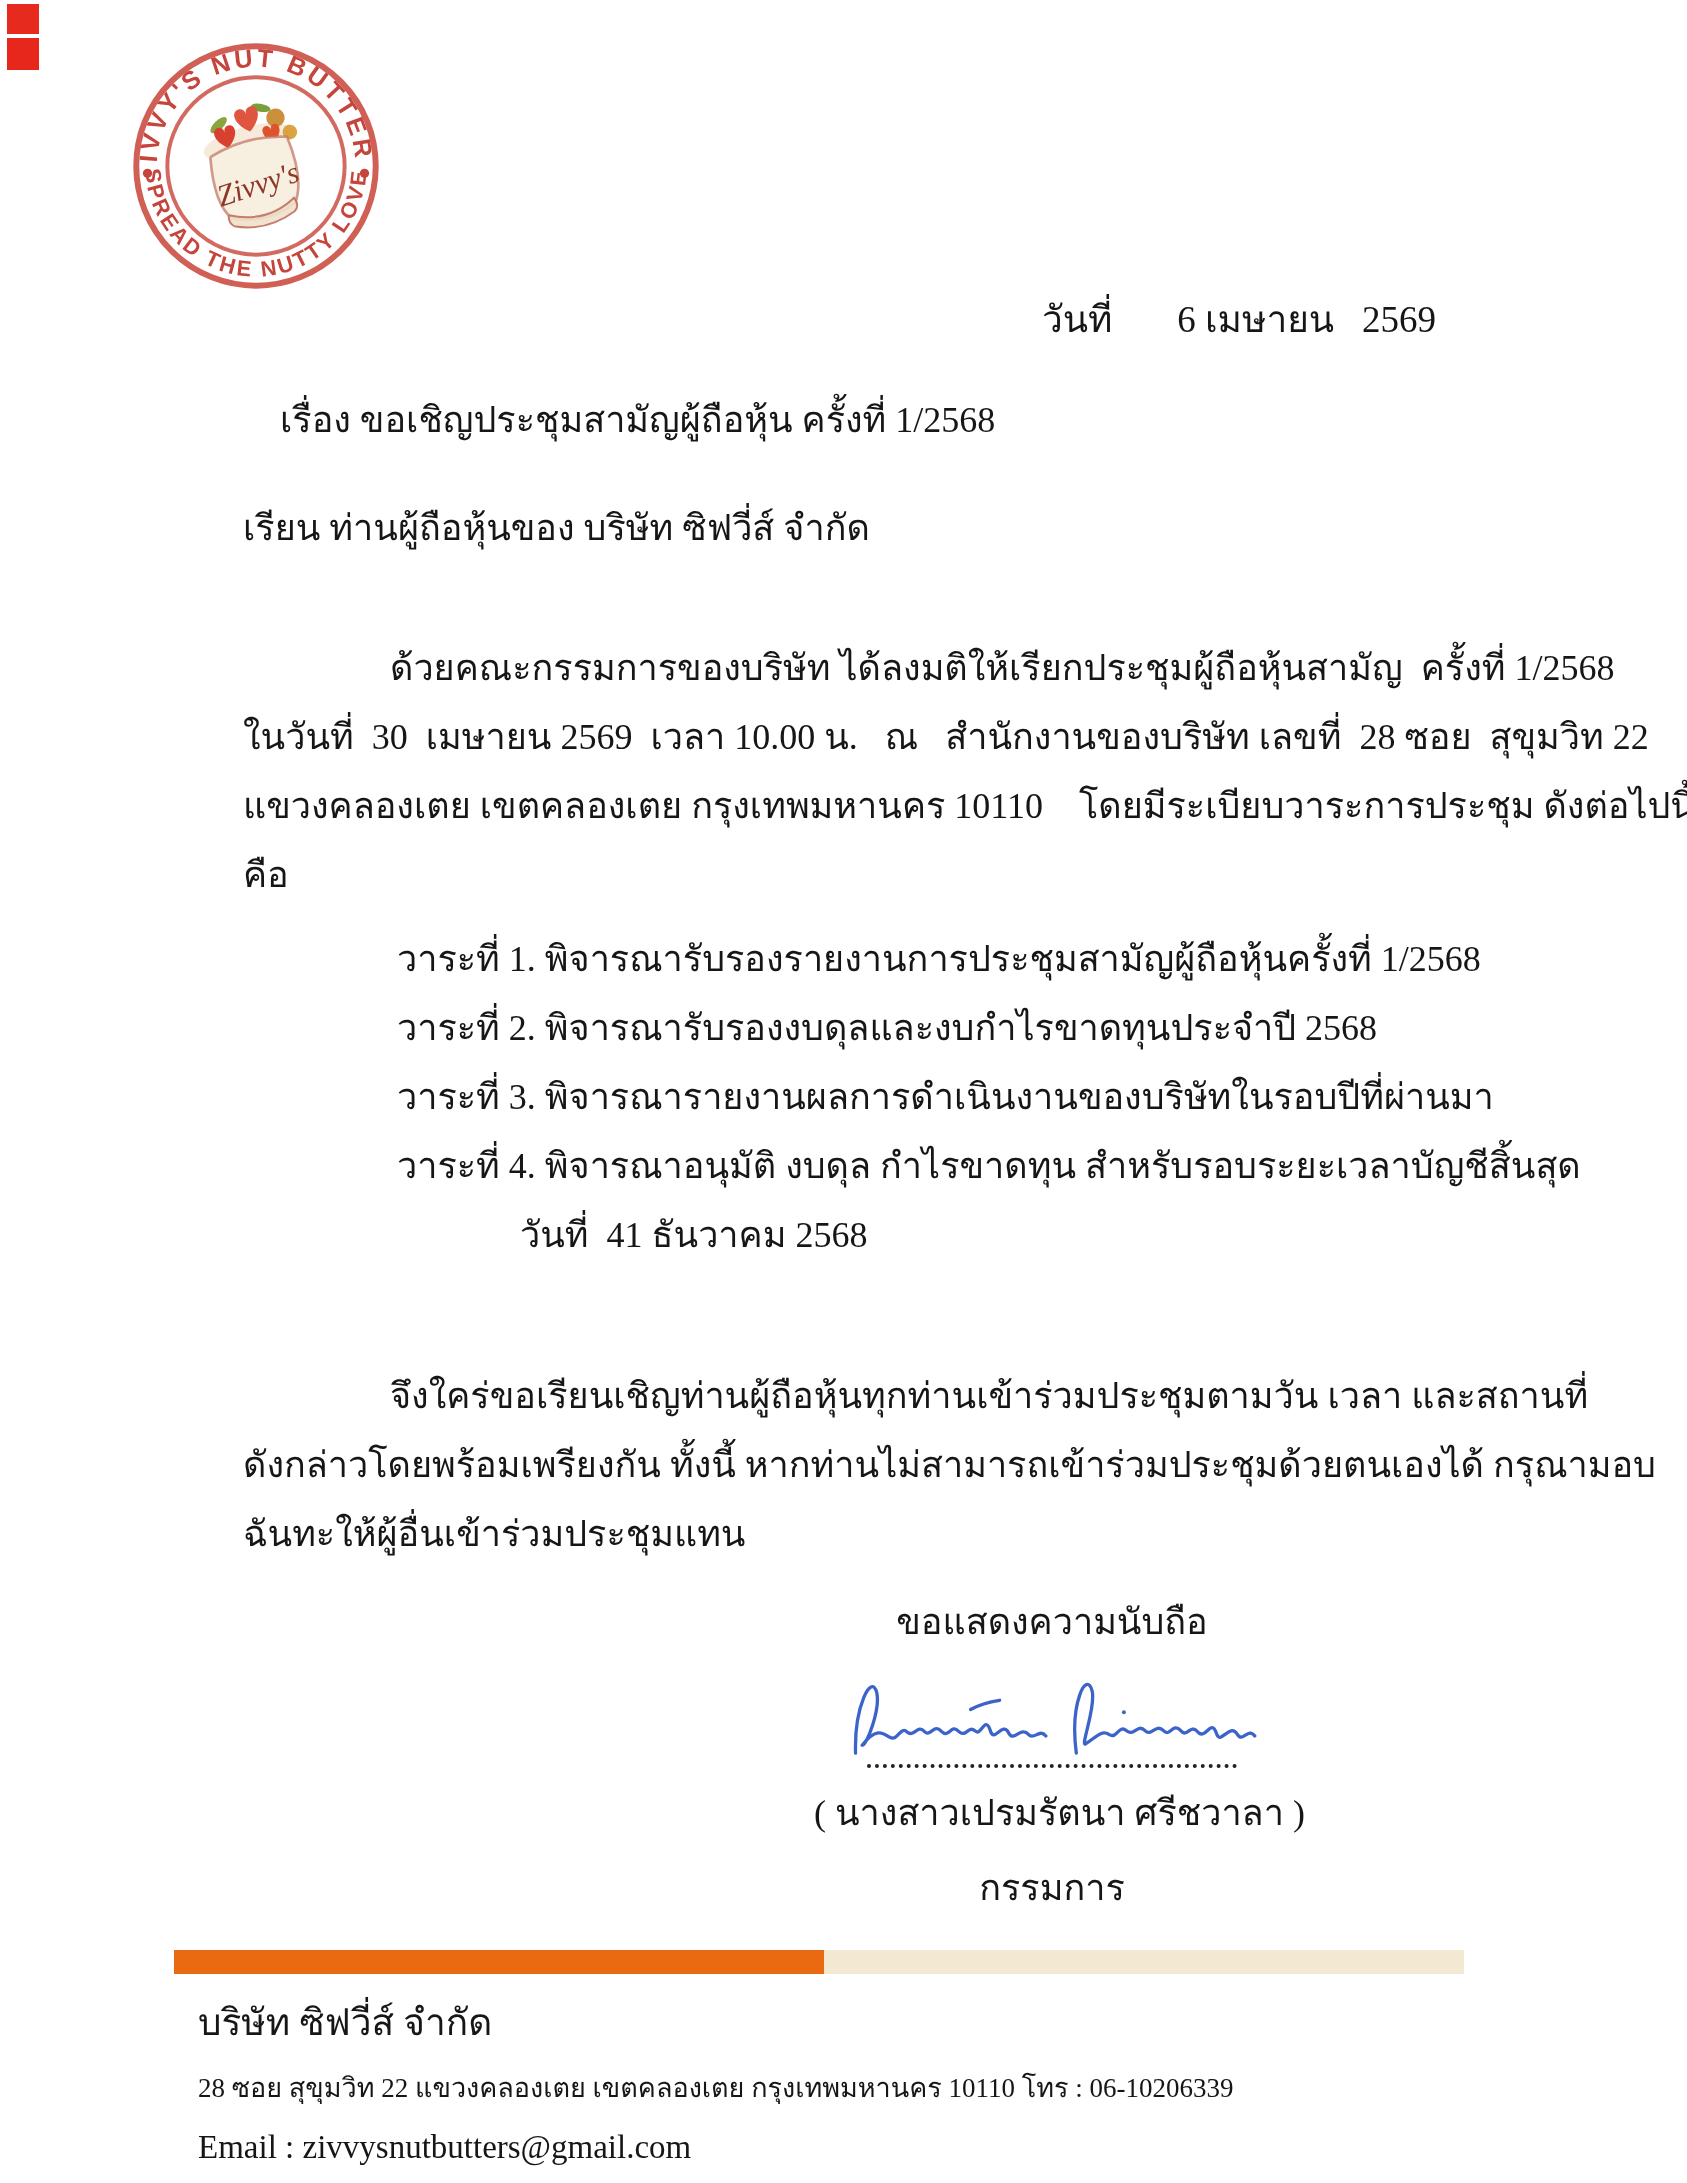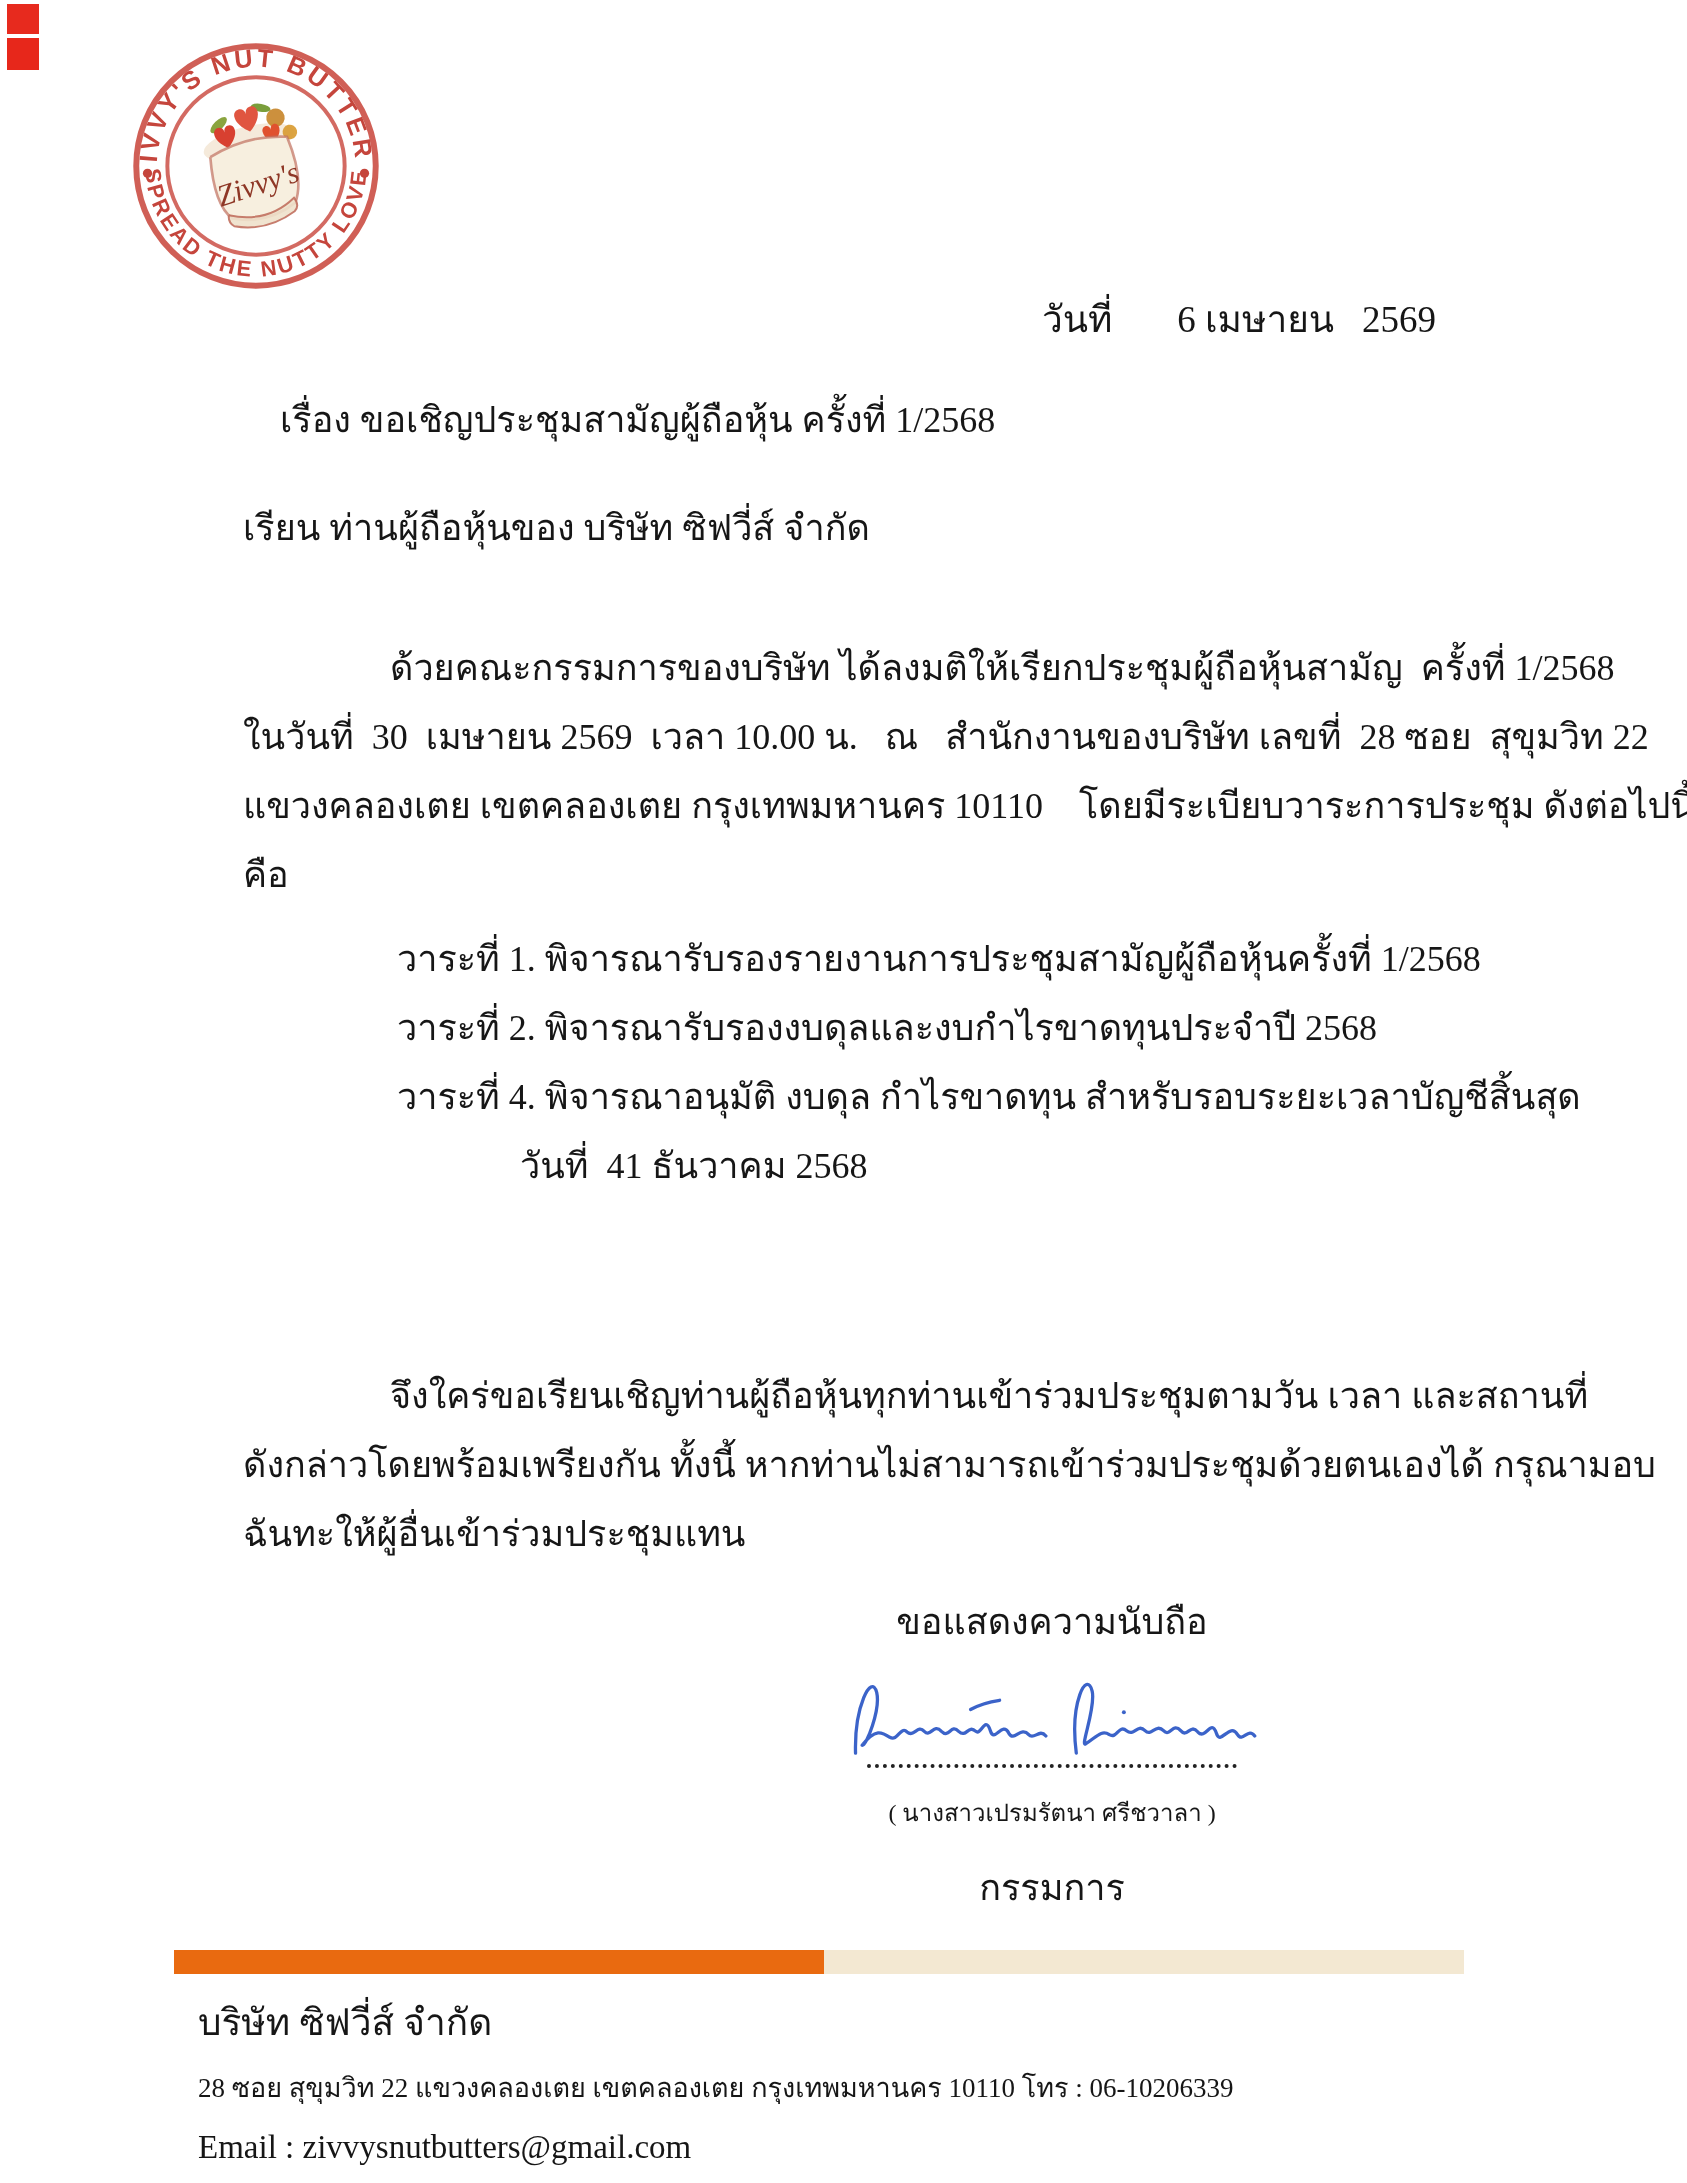--- a/index.html
+++ b/index.html
@@ -19,21 +19,21 @@
   #date-line{left:1042px;top:296px;font-size:37px;line-height:48px;white-space:pre;}
   #subject-line{left:243px;top:394px;font-size:36px;line-height:53px;white-space:pre;margin-left:37px;}
   #salutation-line{left:243px;top:502px;font-size:36px;line-height:53px;white-space:pre;}
   #body-paragraph{left:243px;top:634px;}
   #agenda-list{left:397px;top:925px;}
   #closing-paragraph{left:243px;top:1362px;}
   #signature-block{left:814px;top:1596px;width:476px;text-align:center;}
   #signoff-line{font-size:36px;line-height:53px;white-space:pre;}
   #signature-svg-wrap{margin:5.3px auto 0 auto;width:423px;height:119px;}
   #signature-dotted-line{margin:-9.3px auto 0 auto;width:370px;border-bottom:4px dotted #222;height:0;}
-  #signer-name-line{margin-top:18.5px;font-size:24px;line-height:53px;white-space:pre;font-family:Liberation Serif, serif;}
+  #signer-name-line{margin-top:18.5px;font-size:36px;line-height:53px;white-space:pre;font-family:Liberation Serif, serif;}
   #signer-title-line{margin-top:22.5px;font-size:36px;line-height:53px;white-space:pre;}
   #footer-bar{left:174px;top:1950px;width:1290px;height:24px;display:flex;}
   #footer-bar-orange{width:650px;height:24px;background:#e96a10;}
   #footer-bar-beige{width:640px;height:24px;background:#f3e8d2;}
   #footer-company-line{left:198px;top:1995px;font-size:37px;line-height:56px;white-space:pre;}
   #footer-address-line{left:198px;top:2062px;font-size:27px;line-height:53px;white-space:pre;}
   #footer-email-line{left:198px;top:2121px;font-size:33px;line-height:53px;white-space:pre;}
 </style>
 </head>
 <body>
@@ -81,20 +81,21 @@
 <div class="abs para" id="body-paragraph">
   <span class="line indent">ด้วยคณะกรรมการของบริษัท ได้ลงมติให้เรียกประชุมผู้ถือหุ้นสามัญ  ครั้งที่ 1/2568</span>
   <span class="line">ในวันที่  30  เมษายน 2569  เวลา 10.00 น.   ณ   สำนักงานของบริษัท เลขที่  28 ซอย  สุขุมวิท 22</span>
   <span class="line">แขวงคลองเตย เขตคลองเตย กรุงเทพมหานคร 10110    โดยมีระเบียบวาระการประชุม ดังต่อไปนี้</span>
   <span class="line">คือ</span>
 </div>
 
 <div class="abs para" id="agenda-list">
   <span class="line">วาระที่ 1. พิจารณารับรองรายงานการประชุมสามัญผู้ถือหุ้นครั้งที่ 1/2568</span>
   <span class="line">วาระที่ 2. พิจารณารับรองงบดุลและงบกำไรขาดทุนประจำปี 2568</span>
+  <span class="line">วาระที่ 3. พิจารณารายงานผลการดำเนินงานของบริษัทในรอบปีที่ผ่านมา</span>
   <span class="line">วาระที่ 4. พิจารณาอนุมัติ งบดุล กำไรขาดทุน สำหรับรอบระยะเวลาบัญชีสิ้นสุด</span>
   <span class="line sub-indent">วันที่  41 ธันวาคม 2568</span>
 </div>
 
 <div class="abs para" id="closing-paragraph">
   <span class="line indent">จึงใคร่ขอเรียนเชิญท่านผู้ถือหุ้นทุกท่านเข้าร่วมประชุมตามวัน เวลา และสถานที่</span>
   <span class="line">ดังกล่าวโดยพร้อมเพรียงกัน ทั้งนี้ หากท่านไม่สามารถเข้าร่วมประชุมด้วยตนเองได้ กรุณามอบ</span>
   <span class="line">ฉันทะให้ผู้อื่นเข้าร่วมประชุมแทน</span>
 </div>
 

